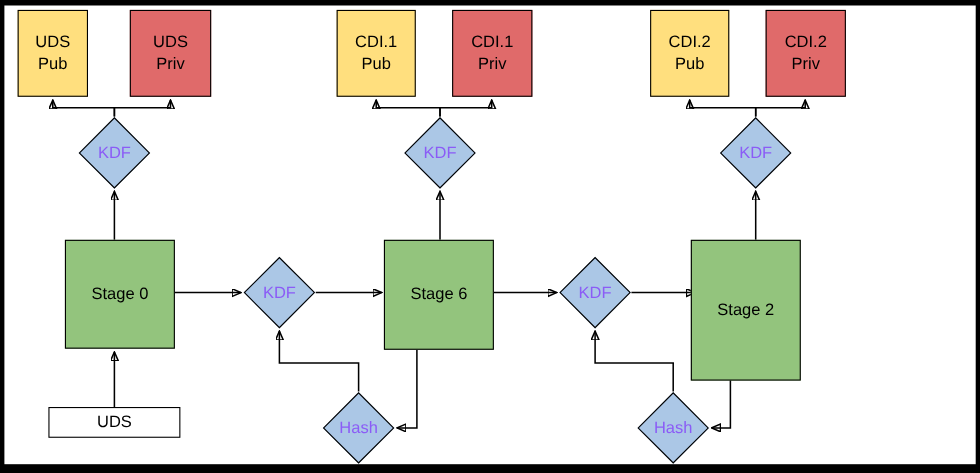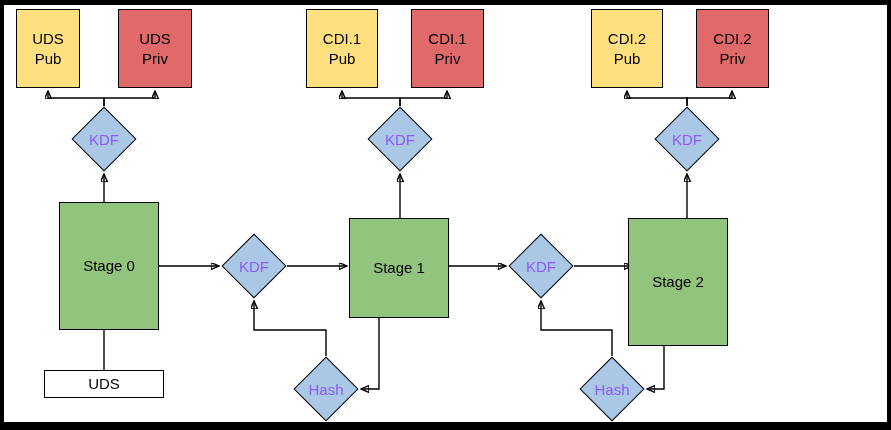--- a/index.html
+++ b/index.html
@@ -123,25 +123,25 @@
     </div>
     <div class="diamond-wrap" style="left:373px;top:111px">
       <div class="diamond"></div>
       <span class="diamond-label">KDF</span>
     </div>
     <div class="diamond-wrap" style="left:660px;top:111px">
       <div class="diamond"></div>
       <span class="diamond-label">KDF</span>
     </div>
 
-    <div class="rect stage" style="left:55px;top:197px;width:100px;height:128px">
+    <div class="rect stage" style="left:55px;top:213px;width:100px;height:99px">
       <span class="node-label">Stage 0</span>
     </div>
     <div class="rect stage" style="left:345px;top:213px;width:100px;height:100px">
-      <span class="node-label">Stage 1</span>
+      <span class="node-label">Stage 6</span>
     </div>
     <div class="rect stage" style="left:624px;top:213px;width:100px;height:128px">
       <span class="node-label">Stage 2</span>
     </div>
 
     <div class="diamond-wrap" style="left:227px;top:238px">
       <div class="diamond"></div>
       <span class="diamond-label">KDF</span>
     </div>
     <div class="diamond-wrap" style="left:514px;top:238px">

